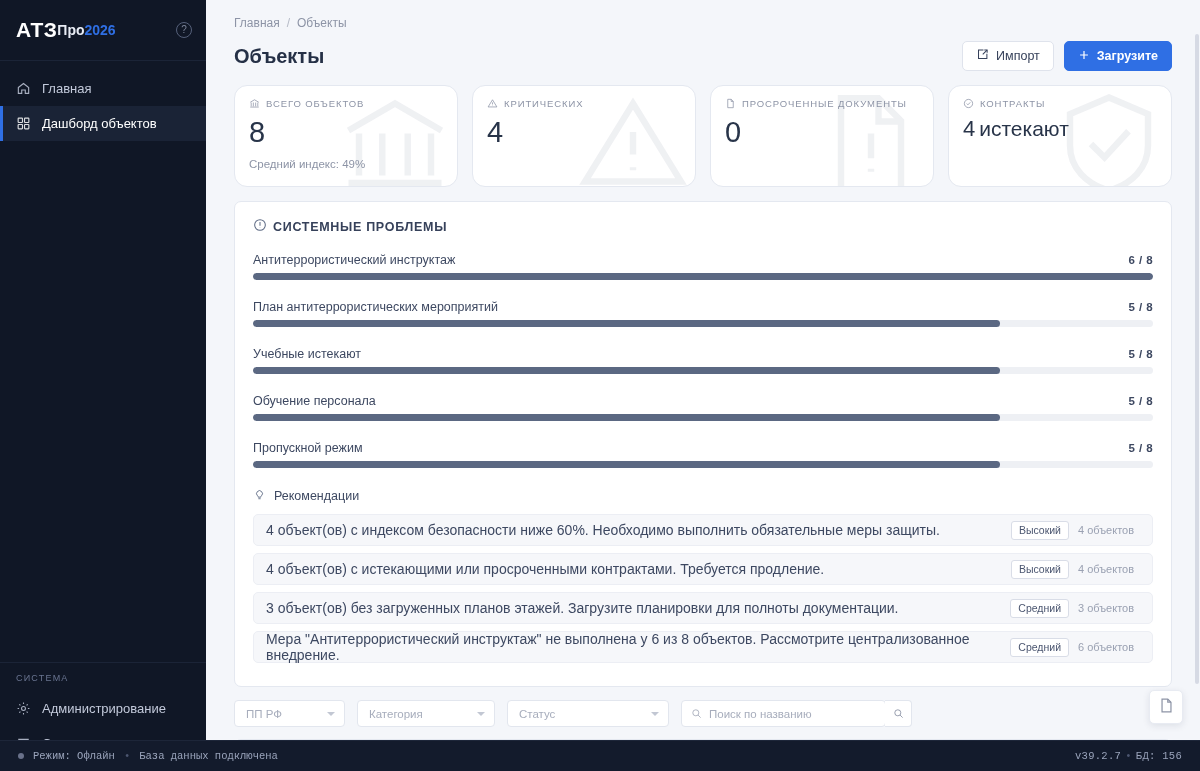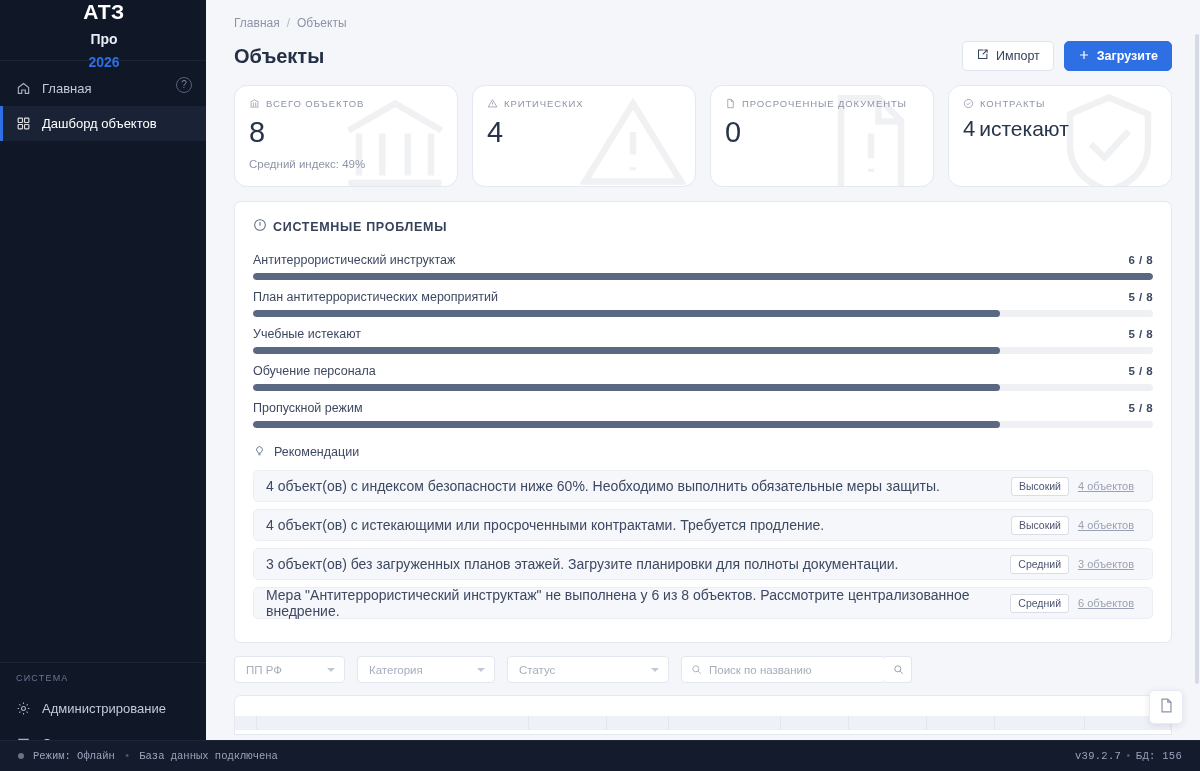--- a/index.html
+++ b/index.html
@@ -14,23 +14,22 @@
   
   .sidebar {
     width: 206px; height: 771px;
     background: #101726;
     display: flex; flex-direction: column;
     flex: 0 0 206px;
     position: relative;
   }
   .brand {
     height: 61px; display: flex; align-items: center;
-    padding: 0 14px 0 16px; gap: 7px;
+    padding: 0 14px 0 16px; gap: 0;
     border-bottom: 1px solid #1b2437;
-    flex-direction: column;
   }
   .brand-at3 {
     color: #fff; font-size: 21px; font-weight: bold; letter-spacing: .4px;
   }
   .brand-pro { color: #e8ecf4; font-size: 14px; font-weight: bold; }
   .brand-year { color: #2f6fe4; font-size: 14px; font-weight: bold; }
   .brand-help { margin-left: auto; color: #5a6party; }
   .help-circle {
     width: 16px; height: 16px; border: 1.3px solid #55607a; border-radius: 50%;
     color: #7b8499; font-size: 10px; line-height: 14px; text-align: center;
@@ -117,21 +116,21 @@
     border: 1px solid #e4e8f0; border-radius: 7px;
     padding: 16px 18px 16px 18px;
   }
   .panel-title {
     display: flex; align-items: center; gap: 6px;
     font-size: 12.5px; font-weight: bold; letter-spacing: .7px;
     color: #3a4val; color: #36415a; text-transform: uppercase;
     margin-bottom: 14px;
   }
   .measure { padding-top: 4px; }
-  .measure-row { margin-bottom: 10px; }
+  .measure-row { margin-bottom: 20px; }
   .measure-top {
     display: flex; align-items: baseline; margin-bottom: 6px;
   }
   .measure-name { font-size: 12.5px; color: #3d4861; }
   .measure-count {
     margin-left: auto; font-size: 11.5px; font-weight: bold; color: #3d4861;
     letter-spacing: .4px;
   }
   .track {
     height: 7px; background: #eef0f4; border-radius: 4px; overflow: hidden;
@@ -148,21 +147,21 @@
     border-radius: 5px; height: 32px; padding: 0 10px 0 12px;
     margin-bottom: 7px;
   }
   .rec-text { font-size: 14px; color: #3d4861; }
   .rec-right { margin-left: auto; display: flex; align-items: center; gap: 9px; }
   .chip {
     font-size: 10.5px; color: #4b5670; background: #fff;
     border: 1px solid #d9dde7; border-radius: 3px;
     padding: 2px 7px; line-height: 13px;
   }
-  .rec-count { font-size: 11px; color: #9aa1b2; min-width: 64px; text-decoration: underline; }
+  .rec-count { font-size: 11px; color: #9aa1b2; min-width: 64px; }
 
   
   .filters {
     display: flex; gap: 12px; padding: 13px 28px 0 28px; align-items: center;
   }
   .select {
     position: relative; height: 27px; background: #fff;
     border: 1px solid #e2e6ee; border-radius: 4px;
     display: flex; align-items: center; padding: 0 24px 0 11px;
     font-size: 11.5px; color: #a7adbc;

